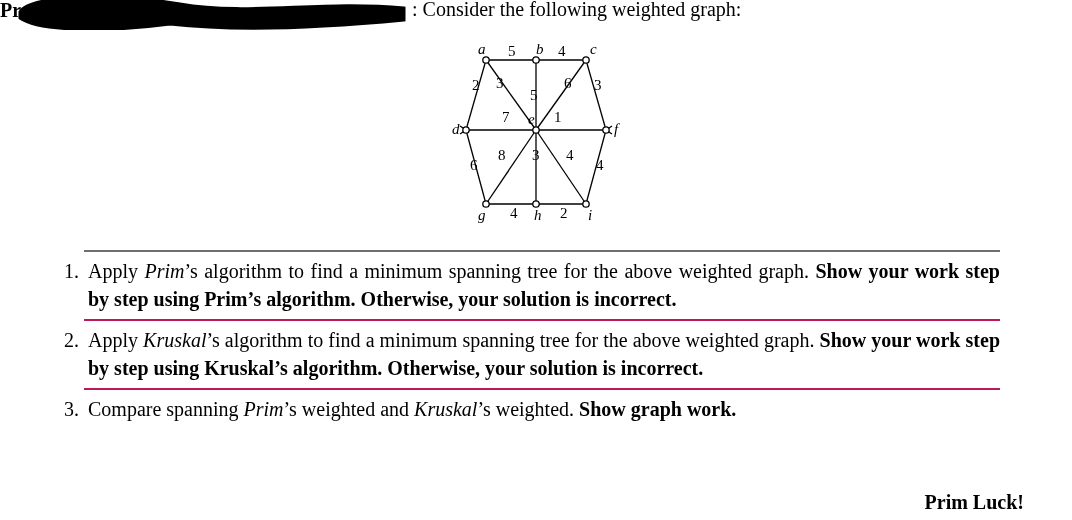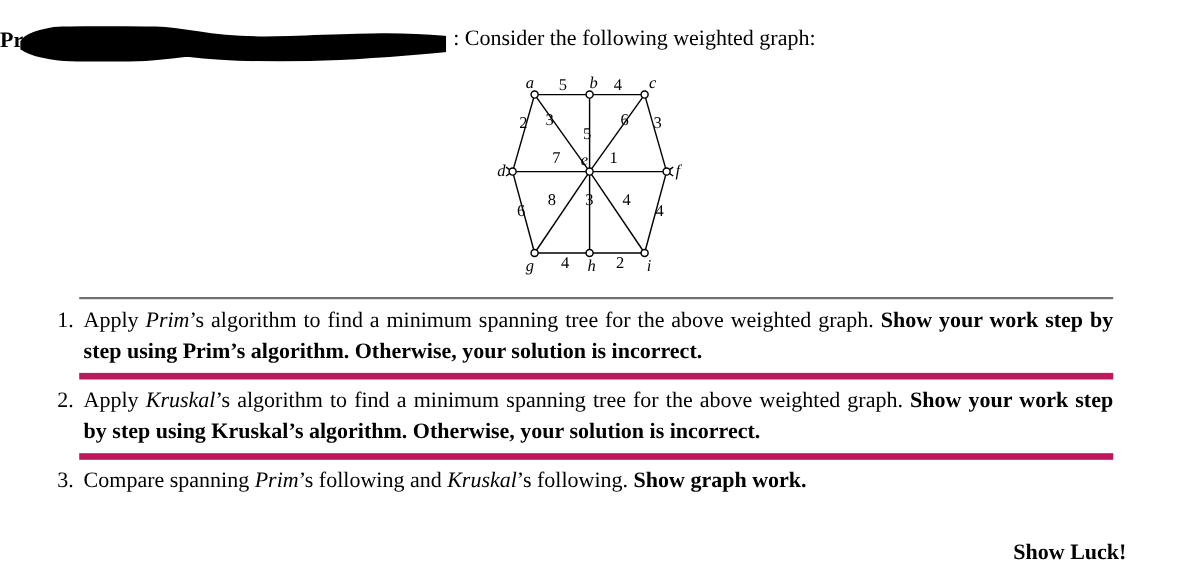--- a/index.html
+++ b/index.html
@@ -10,21 +10,20 @@
     font-size:20px;
     color:#000;
     position:relative;
     overflow:hidden;
   }
   .top-row {
     position:relative;
     padding-top:6px;
     padding-left:60px;
     height:26px;
-    margin-top:26px;
   }
   .redaction {
     position:absolute;
     left:0px;
     top:-2px;
     display:inline-block;
   }
   .top-text {
     position:absolute;
     left:412px;
@@ -37,24 +36,24 @@
     position:relative;
   }
   .graph-box svg { width:100%; height:100%; }
   .graph-box text {
     font-family:"Times New Roman", Times, serif;
     font-size:15px;
     fill:#000;
   }
   .graph-box .name { font-style:italic; }
 
-  ol { margin:4px; padding:0 56px 0 68px; }
+  ol { margin:16px; padding:0 56px 0 68px; }
   ol li {
     padding:6px 0 6px 4px;
-    border-top:6px solid #be185d;
+    border-top:2px solid #be185d;
     text-align:justify;
     line-height:1.38;
   }
   ol li:first-child { border-top:2px solid #6d6f71; }
   .bold { font-weight:700; }
   .ital { font-style:italic; }
   .luck {
     position:absolute;
     right:48px;
     bottom:6px;
@@ -142,17 +141,17 @@
 </div>
 
 <ol>
   <li>
     <span>Apply </span><span class="ital">Prim</span><span>’s algorithm to find a minimum spanning tree for the above weighted graph. </span><span class="bold">Show your work step by step using Prim’s algorithm. Otherwise, your solution is incorrect.</span>
   </li>
   <li>
     <span>Apply </span><span class="ital">Kruskal</span><span>’s algorithm to find a minimum spanning tree for the above weighted graph. </span><span class="bold">Show your work step by step using Kruskal’s algorithm. Otherwise, your solution is incorrect.</span>
   </li>
   <li>
-    <span>Compare spanning </span><span class="ital">Prim</span><span>’s following and </span><span class="ital">Kruskal</span><span>’s following. </span><span class="bold">Show graph work.</span>
+    <span>Compare spanning </span><span class="ital">Prim</span><span>’s weighted and </span><span class="ital">Kruskal</span><span>’s weighted. </span><span class="bold">Show graph work.</span>
   </li>
 </ol>
 
-<div class="luck">Show Luck!</div>
+<div class="luck">Prim Luck!</div>
 
 </body></html>

